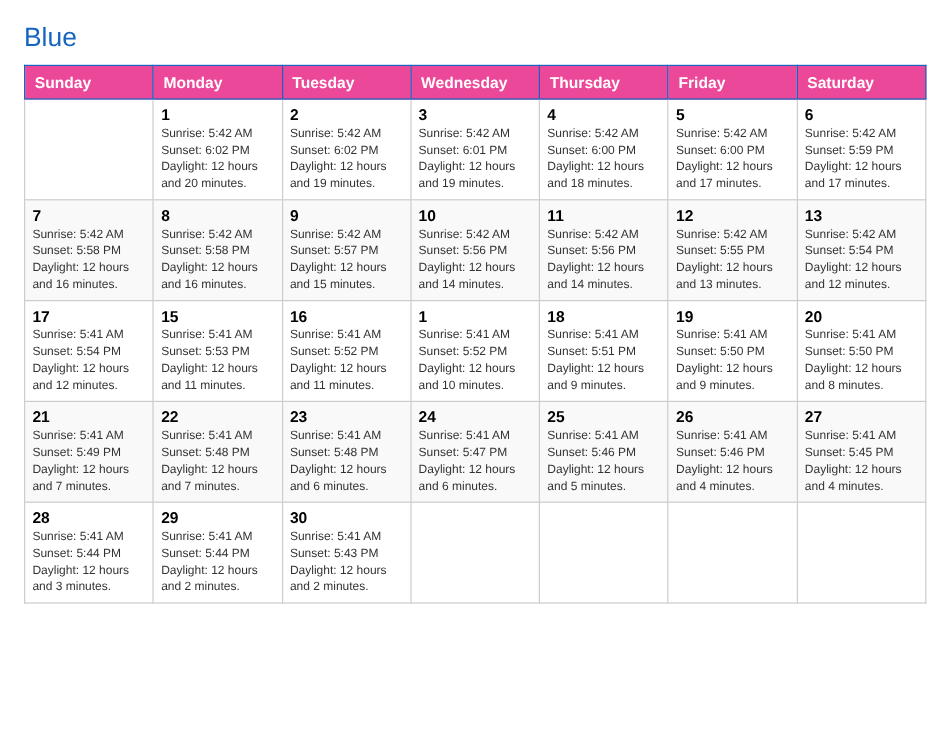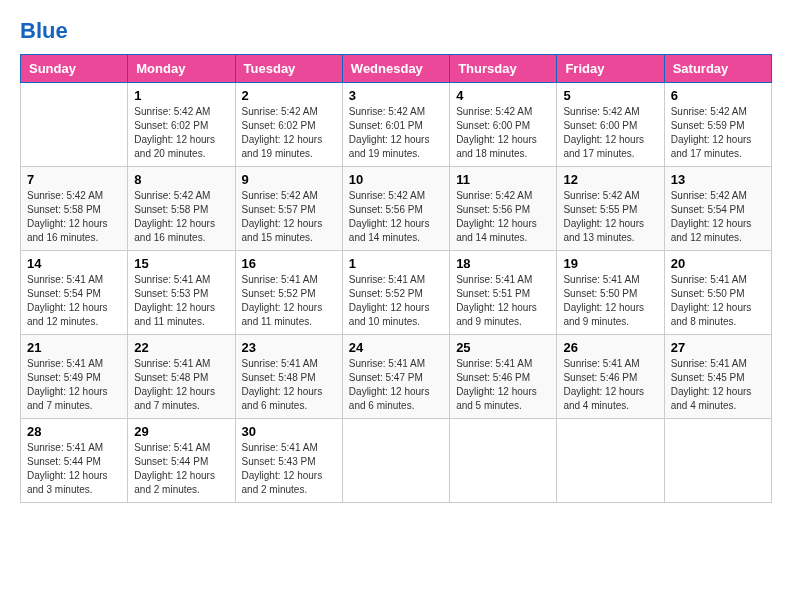--- a/index.html
+++ b/index.html
@@ -70,21 +70,21 @@
     tbody tr td.empty {
       background: #fff;
     }
   </style>
 </head>
 <body>
 
 <div class="header">
   <div class="logo">
     <div>
-      <div style="font-size:22px;font-weight:bold;color:#1565C0;margin-top:-2px;">Blue</div>
+      <div style="font-size:22px;font-weight:normal;color:#1565C0;margin-top:-2px;">Blue</div>
     </div>
   </div>
   <div class="title-block">
     <div class="month-title"></div>
     <div class="location"></div>
   </div>
 </div>
 
 <table>
   <thead>
@@ -190,21 +190,21 @@
         <td>
           <span class="day-num">13</span>
           <div class="day-info" style="white-space: pre-wrap;">Sunrise: 5:42 AM
 Sunset: 5:54 PM
 Daylight: 12 hours
 and 12 minutes.</div>
         </td>
       </tr>
       <tr>
         <td>
-          <span class="day-num">14</span>
+          <span class="day-num">17</span>
           <div class="day-info" style="white-space: pre-wrap;">Sunrise: 5:41 AM
 Sunset: 5:54 PM
 Daylight: 12 hours
 and 12 minutes.</div>
         </td>
         <td>
           <span class="day-num">15</span>
           <div class="day-info" style="white-space: pre-wrap;">Sunrise: 5:41 AM
 Sunset: 5:53 PM
 Daylight: 12 hours

